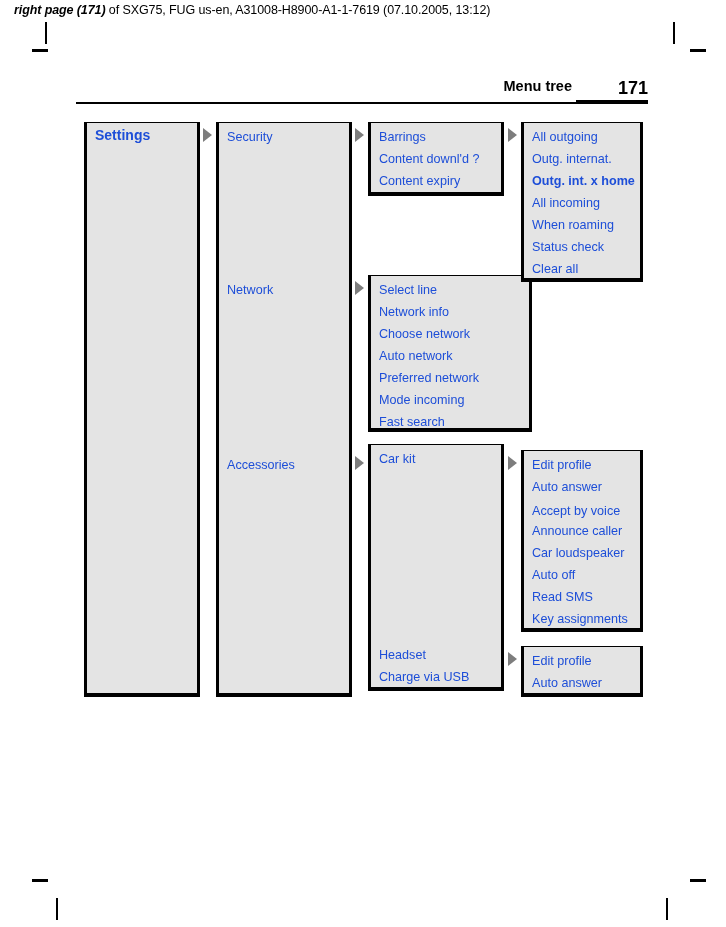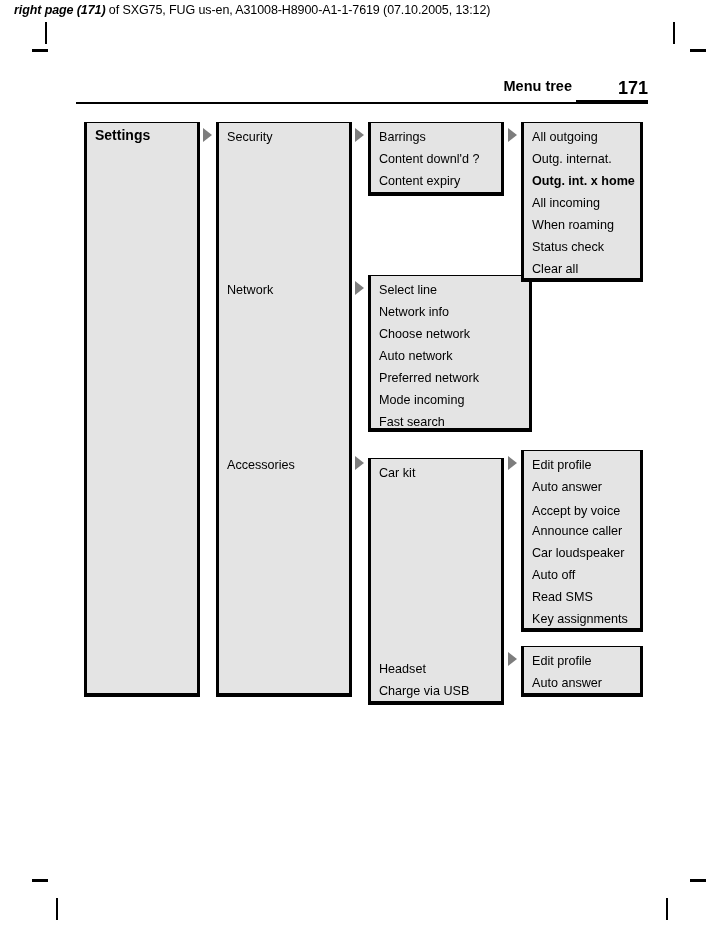--- a/index.html
+++ b/index.html
@@ -103,21 +103,21 @@
     border-top: 1px solid #000;
     box-sizing: border-box;
   }
 
   .item {
     position: absolute;
     left: 8px;
     font-size: 12.6px;
     line-height: 14px;
     white-space: nowrap;
-    color: #000000;
+    color: #1d4ed8;
   }
   .item.bold { font-weight: bold; font-size: 14px; }
 
   .arrow {
     position: absolute;
     width: 0;
     height: 0;
     border-top: 7px solid transparent;
     border-bottom: 7px solid transparent;
     border-left: 9px solid #7d7d7d;
@@ -176,21 +176,21 @@
   <div class="col-box" style="left:368px; top:275px; width:164px; height:157px;">
     <div class="item" style="top:7px;">Select line</div>
     <div class="item" style="top:29px;">Network info</div>
     <div class="item" style="top:51px;">Choose network</div>
     <div class="item" style="top:73px;">Auto network</div>
     <div class="item" style="top:95px;">Preferred network</div>
     <div class="item" style="top:117px;">Mode incoming</div>
     <div class="item" style="top:139px;">Fast search</div>
   </div>
 
-  <div class="col-box" style="left:368px; top:458px; width:136px; height:247px;">
+  <div class="col-box" style="left:368px; top:444px; width:136px; height:247px;">
     <div class="item" style="top:7px;">Car kit</div>
     <div class="item" style="top:203px;">Headset</div>
     <div class="item" style="top:225px;">Charge via USB</div>
   </div>
   <div class="arrow" style="left:508px; top:456px;"></div>
   <div class="arrow" style="left:508px; top:652px;"></div>
 
   <div class="col-box" style="left:521px; top:122px; width:122px; height:160px;">
     <div class="item" style="top:7px;">All outgoing</div>
     <div class="item" style="top:29px;">Outg. internat.</div>

